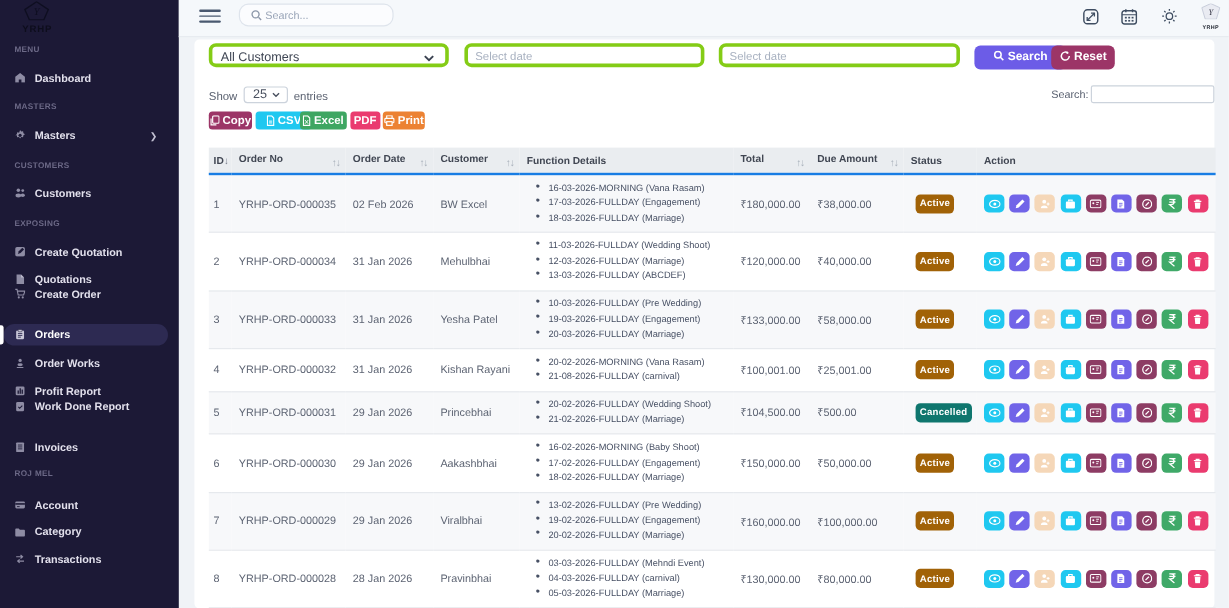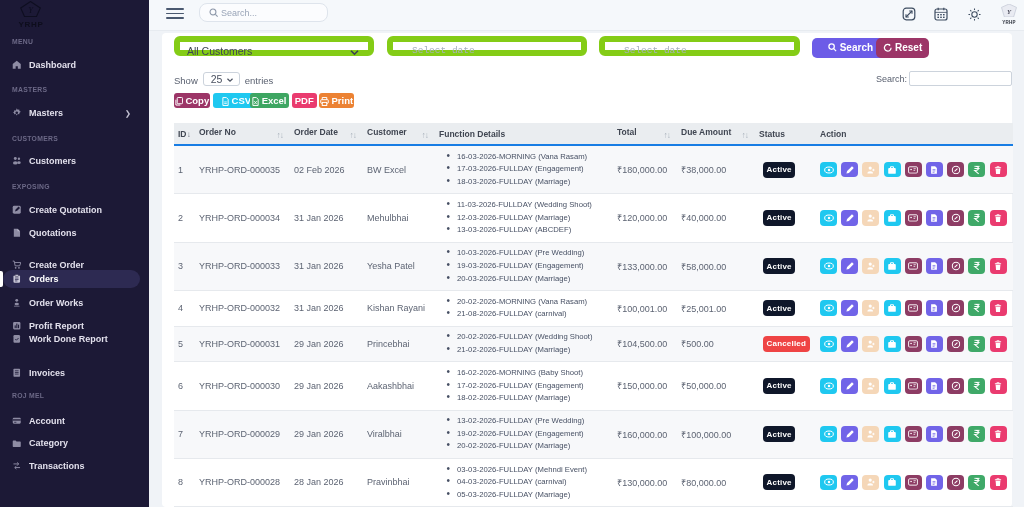--- a/index.html
+++ b/index.html
@@ -24,24 +24,24 @@
 .hamb { position:absolute; left:17px; top:8px; width:18px; height:12px; }
 .hamb div { height:1.9px; background:#4a5970; border-radius:1px; margin-bottom:2.7px; }
 .tsearch { position:absolute; left:50px; top:2.5px; width:129px; height:19.5px; border:1px solid #dee4ec; border-radius:8px; background:#fbfcfe; color:#9aa5b8; font-size:9px; line-height:18px; padding-left:21px; }
 .tsearch svg { position:absolute; left:9px; top:4.5px; }
 .tbico { position:absolute; top:7px; width:14px; height:14px; color:#3e4d61; }
 
 
 .card { position:absolute; left:162px; top:33px; width:850px; height:474px; background:#ffffff; border-radius:4px; }
 
 
-.fsel, .fdate { position:absolute; top:2.5px; height:20.5px; border:6px solid #84cc16; border-radius:6px; background:#fff; }
+.fsel, .fdate { position:absolute; top:2.5px; height:20.5px; border:3px solid #84cc16; border-radius:6px; background:#fff; }
 .fsel { left:12px; width:200px; color:#3f4654; line-height:18.5px; padding-left:7px; font-size:10.5px; }
 .fsel .chv { position:absolute; right:8px; top:3px; color:#3a4150; }
-.fdate { color:#a8b1c0; line-height:18.5px; padding-left:19px; font-size:9.5px;font-family:Liberation Mono, monospace; }
+.fdate { color:#a8b1c0; line-height:18.5px; padding-left:6px; font-size:9.5px; }
 .fd1 { left:225px; width:200px; }
 .fd2 { left:437px; width:201px; }
 .btn { position:absolute; top:4.5px; height:20px; border-radius:5px; color:#fff; font-size:10px; font-weight:bold; text-align:center; }
 .bsearch { left:650px; width:77px; background:#6c5ce7; line-height:20px; }
 .breset { left:714px; width:53px; background:#9c3567; line-height:20px; }
 
 
 .showrow { position:absolute; top:40px; left:12px; font-size:9.5px; color:#5a6170; }
 .sel25 { display:inline-block; width:37px; height:14px; border:1px solid #ccd3dc; border-radius:3px; font-size:10.5px; color:#4a5160; text-align:left; padding-left:7px; line-height:12px; position:relative; top:-1px; margin:0 5px; }
 .sel25 .chv2 { position:absolute; right:5px; top:1px; }
@@ -53,22 +53,22 @@
 
 
 table { position:absolute; left:11.5px; top:90px; width:839px; border-collapse:collapse; table-layout:fixed; }
 th { background:#eaedf0; font-size:8.5px; font-weight:bold; color:#404652; text-align:left; height:22px; padding:0 0 0 6px; border-bottom:2px solid #187de4; white-space:nowrap; }
 th .sort { float:right; margin-right:5px; font-size:8.5px; color:#aab2bc; letter-spacing:-1px; margin-top:3px;}
 td { font-size:9px; color:#5d6473; vertical-align:middle; padding:4.75px 0 4.75px 6px; border-bottom:1px solid #e6e9ed; white-space:nowrap; }
 tr.odd td { background:#f7f8fa; }
 .fd div { position:relative; padding-left:18px; font-size:7.7px; line-height:12.6px; white-space:nowrap; color:#475064; }
 .fd div::before { content:"•"; position:absolute; left:7.5px; top:-1px; color:#475064; font-size:10px; }
 .badge { display:inline-block; border-radius:4px; color:#fff; font-size:8px; font-weight:bold; padding:3.5px 3.5px; margin-left:4px; letter-spacing:0.2px; }
-.bg-green { background:#0f172a; }
-.bg-pink { background:#ef4444; }
+.bg-green { background:#a16207; }
+.bg-pink { background:#0f766e; }
 .acts { white-space:nowrap; }
 .ab { display:inline-block; width:17px; height:15.5px; border-radius:4px; margin-right:4.2px; text-align:center; vertical-align:middle; position:relative; }
 .ab svg { position:absolute; left:50%; top:50%; transform:translate(-50%,-50%); }
 .c-cyan { background:#1fc8f0; }
 .c-purple { background:#7164e8; }
 .c-peach { background:#f5d7b8; }
 .c-maroon { background:#8d3c64; }
 .c-green { background:#3fa968; }
 .c-pink { background:#ea3b6f; }
 </style>
@@ -120,21 +120,21 @@
       </svg>
     <span class="tx">Create Quotation</span>
   </div>
   <div class="sitem" style="top:222px">
     <svg class="ic" viewBox="0 0 13 13">
         <path d="M2.5 1h5L11 4.5V12h-8.5z" fill="#8e8ca4"></path>
         <path d="M7.5 1L11 4.5H7.5z" fill="#bbb9cc"></path>
       </svg>
     <span class="tx">Quotations</span>
   </div>
-  <div class="sitem" style="top:254px">
+  <div class="sitem" style="top:234px">
     <svg class="ic" viewBox="0 0 13 13">
         <path d="M1 1.5h2l1.3 6.5h6.2L12 3.5H4" stroke="#8e8ca4" stroke-width="1.3" fill="none"></path>
         <circle cx="5" cy="10.7" r="1.2" fill="#8e8ca4"></circle>
         <circle cx="9.5" cy="10.7" r="1.2" fill="#8e8ca4"></circle>
       </svg>
     <span class="tx">Create Order</span>
   </div>
   <div class="sitem active" style="top:267.8px">
     <div class="activepill" style="top:2px"></div>
     <div class="activebar" style="top:3px"></div>

